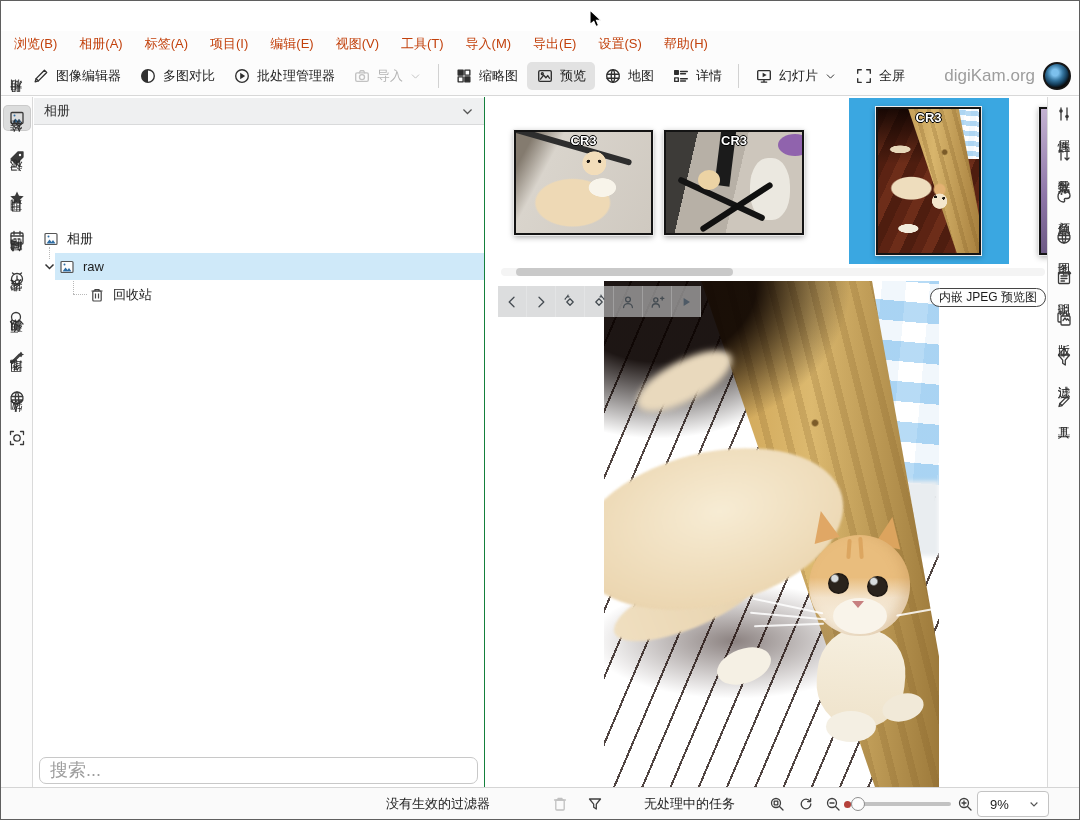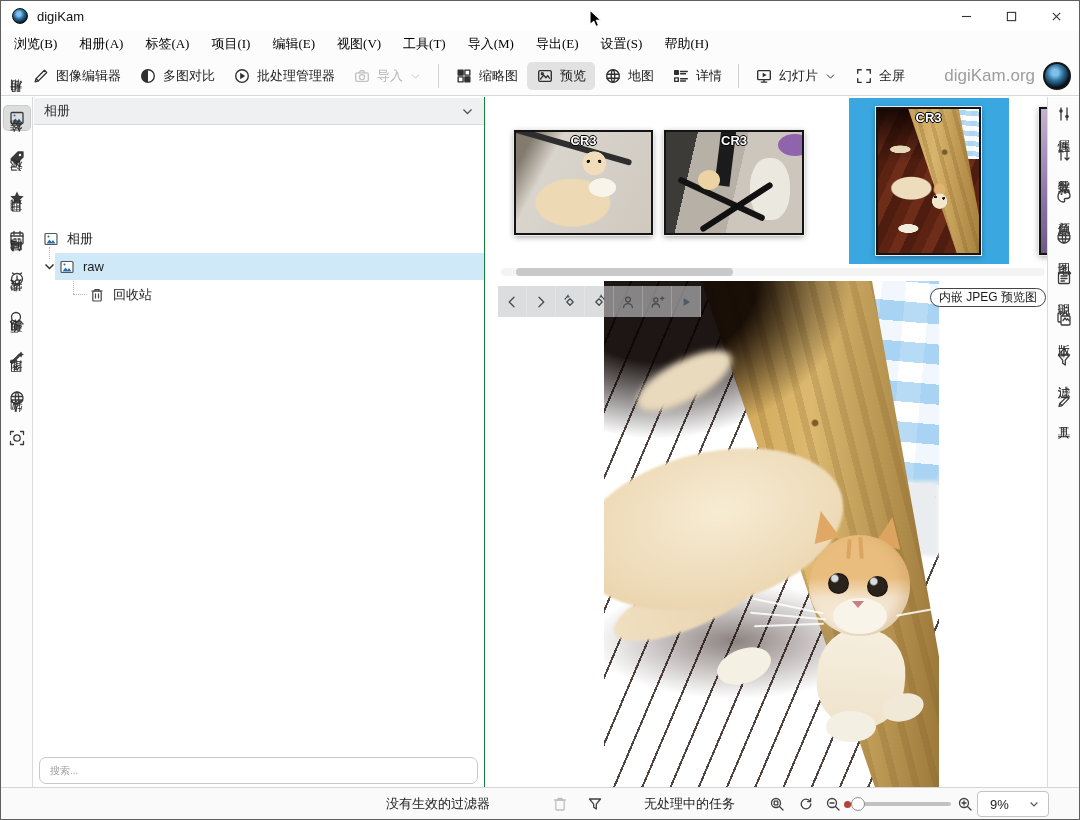--- a/index.html
+++ b/index.html
@@ -10,21 +10,21 @@
   .titlebar { position:absolute; left:0; top:0; width:100%; height:30px; background:#fff; display:flex; align-items:center; }
   .app-logo { width:16px; height:16px; border-radius:50%; margin-left:11px;
     background:radial-gradient(circle at 42% 36%, #7cc0ec 0 18%, #2d6f9e 40%, #123a57 62%, #0c0c0c 78%); border:1px solid #111; }
   .title-text { margin-left:9px; font-size:13px; color:#111; }
   .win-btns { margin-left:auto; display:flex; height:30px; }
   .win-btn { width:45px; height:30px; display:flex; align-items:center; justify-content:center; }
   .win-btn svg { width:11px; height:11px; stroke:#333; stroke-width:1.2; fill:none; }
 
   
   .menubar { position:absolute; left:0; top:30px; width:100%; height:26px; background:#fcfcfc; display:flex; align-items:center; padding-left:2px; }
-  .menu-item { font-size:13px; color:#000000; padding:0 11px; line-height:26px;font-family:Liberation Serif, serif; }
+  .menu-item { font-size:13px; color:#c2410c; padding:0 11px; line-height:26px; }
 
   
   .toolbar { position:absolute; left:0; top:56px; width:100%; height:39px; background:#fcfcfc; border-bottom:1px solid #d8d8d8; display:flex; align-items:center; padding-left:22px; }
   .tb-btn { display:flex; align-items:center; gap:6px; padding:5px 9px; font-size:13px; color:#1c1c1c; border-radius:5px; white-space:nowrap; }
   .tb-btn svg { width:18px; height:18px; stroke:#2f2f2f; fill:none; stroke-width:1.5; stroke-linecap:round; stroke-linejoin:round; }
   .tb-btn.disabled { color:#b5b5b5; }
   .tb-btn.disabled svg { stroke:#c2c2c2; }
   .tb-btn.selected { background:#e2e2e2; }
   .tb-sep { width:1px; height:24px; background:#d2d2d2; margin:0 7px; }
   .brand { margin-left:auto; display:flex; align-items:center; gap:8px; padding-right:8px; }
@@ -51,21 +51,21 @@
   .trow .lbl { margin-left:8px; }
   .row-root { top:128px; padding-left:9px; }
   .row-raw { top:156px; }
   .row-raw .hl { position:absolute; left:21px; right:0; top:0; bottom:0; background:#cfe9f9; }
   .row-raw > * { position:relative; }
   .row-raw .expander { margin-left:9px; width:13px; height:13px; stroke:#333; fill:none; stroke-width:1.5; }
   .row-raw .alb { margin-left:3px; }
   .row-trash { top:184px; padding-left:55px; }
   .tline { position:absolute; border-left:1px dotted #b9b9b9; width:0; }
   .tline-h { position:absolute; border-top:1px dotted #b9b9b9; height:0; }
-  .search-box { position:absolute; left:5px; right:6px; bottom:5px; height:27px; border:1px solid #c8c8c8; border-radius:7px; background:#fff; font-size:10px; color:#333; padding:0 10px; outline:none; font-family:inherit; }
+  .search-box { position:absolute; left:5px; right:6px; bottom:5px; height:27px; border:1px solid #c8c8c8; border-radius:7px; background:#fff; font-size:18px; color:#333; padding:0 10px; outline:none; font-family:inherit; }
   .search-box::placeholder { color:#9d9d9d; }
 
   
   .thumbbar { position:absolute; left:497px; top:96px; width:550px; height:181px; background:#fff; overflow:hidden; }
   .sel-bg { position:absolute; left:351px; top:1px; width:160px; height:166px; }
   .thumb { position:absolute; border:2px solid #141414; box-shadow:0 0 0 1px #ececec, 0 2px 6px rgba(0,0,0,.38); overflow:hidden; }
   .cr3 { position:absolute; top:1px; left:50%; transform:translateX(-50%); font-size:13px; font-weight:700; color:#fff;
     text-shadow:-1px 0 0 #000, 1px 0 0 #000, 0 -1px 0 #000, 0 1px 0 #000; z-index:9; }
   .hsb-track { position:absolute; left:3px; top:171px; width:544px; height:8px; border-radius:4px; background:#f4f4f4; }
   .hsb { position:absolute; left:18px; top:171px; width:217px; height:8px; border-radius:4px; background:#c9c9c9; }
@@ -172,41 +172,20 @@
   .zoom-combo .zval { padding-left:12px; font-size:13px; color:#222; }
   .zoom-combo svg { width:12px; height:12px; stroke:#555; fill:none; stroke-width:1.5; margin-left:auto; margin-right:8px; }
 
   .cursor { position:absolute; left:588px; top:8px; z-index:50; }
 </style>
 </head>
 <body>
 
 <div class="window">
 
-  <div class="titlebar">
-    <div class="app-logo"></div>
-    <div class="title-text">digiKam</div>
-    <div class="win-btns">
-      <div class="win-btn">
-          <svg viewBox="0 0 12 12">
-            <path d="M1 6h10"></path>
-          </svg>
-        </div>
-      <div class="win-btn">
-          <svg viewBox="0 0 12 12">
-            <rect x="1.5" y="1.5" width="9" height="9"></rect>
-          </svg>
-        </div>
-      <div class="win-btn">
-          <svg viewBox="0 0 12 12">
-            <path d="M2 2l8 8M10 2l-8 8"></path>
-          </svg>
-        </div>
-    </div>
-  </div>
 
   <div class="menubar">
     <div class="menu-item">浏览(B)</div>
     <div class="menu-item">相册(A)</div>
     <div class="menu-item">标签(A)</div>
     <div class="menu-item">项目(I)</div>
     <div class="menu-item">编辑(E)</div>
     <div class="menu-item">视图(V)</div>
     <div class="menu-item">工具(T)</div>
     <div class="menu-item">导入(M)</div>

